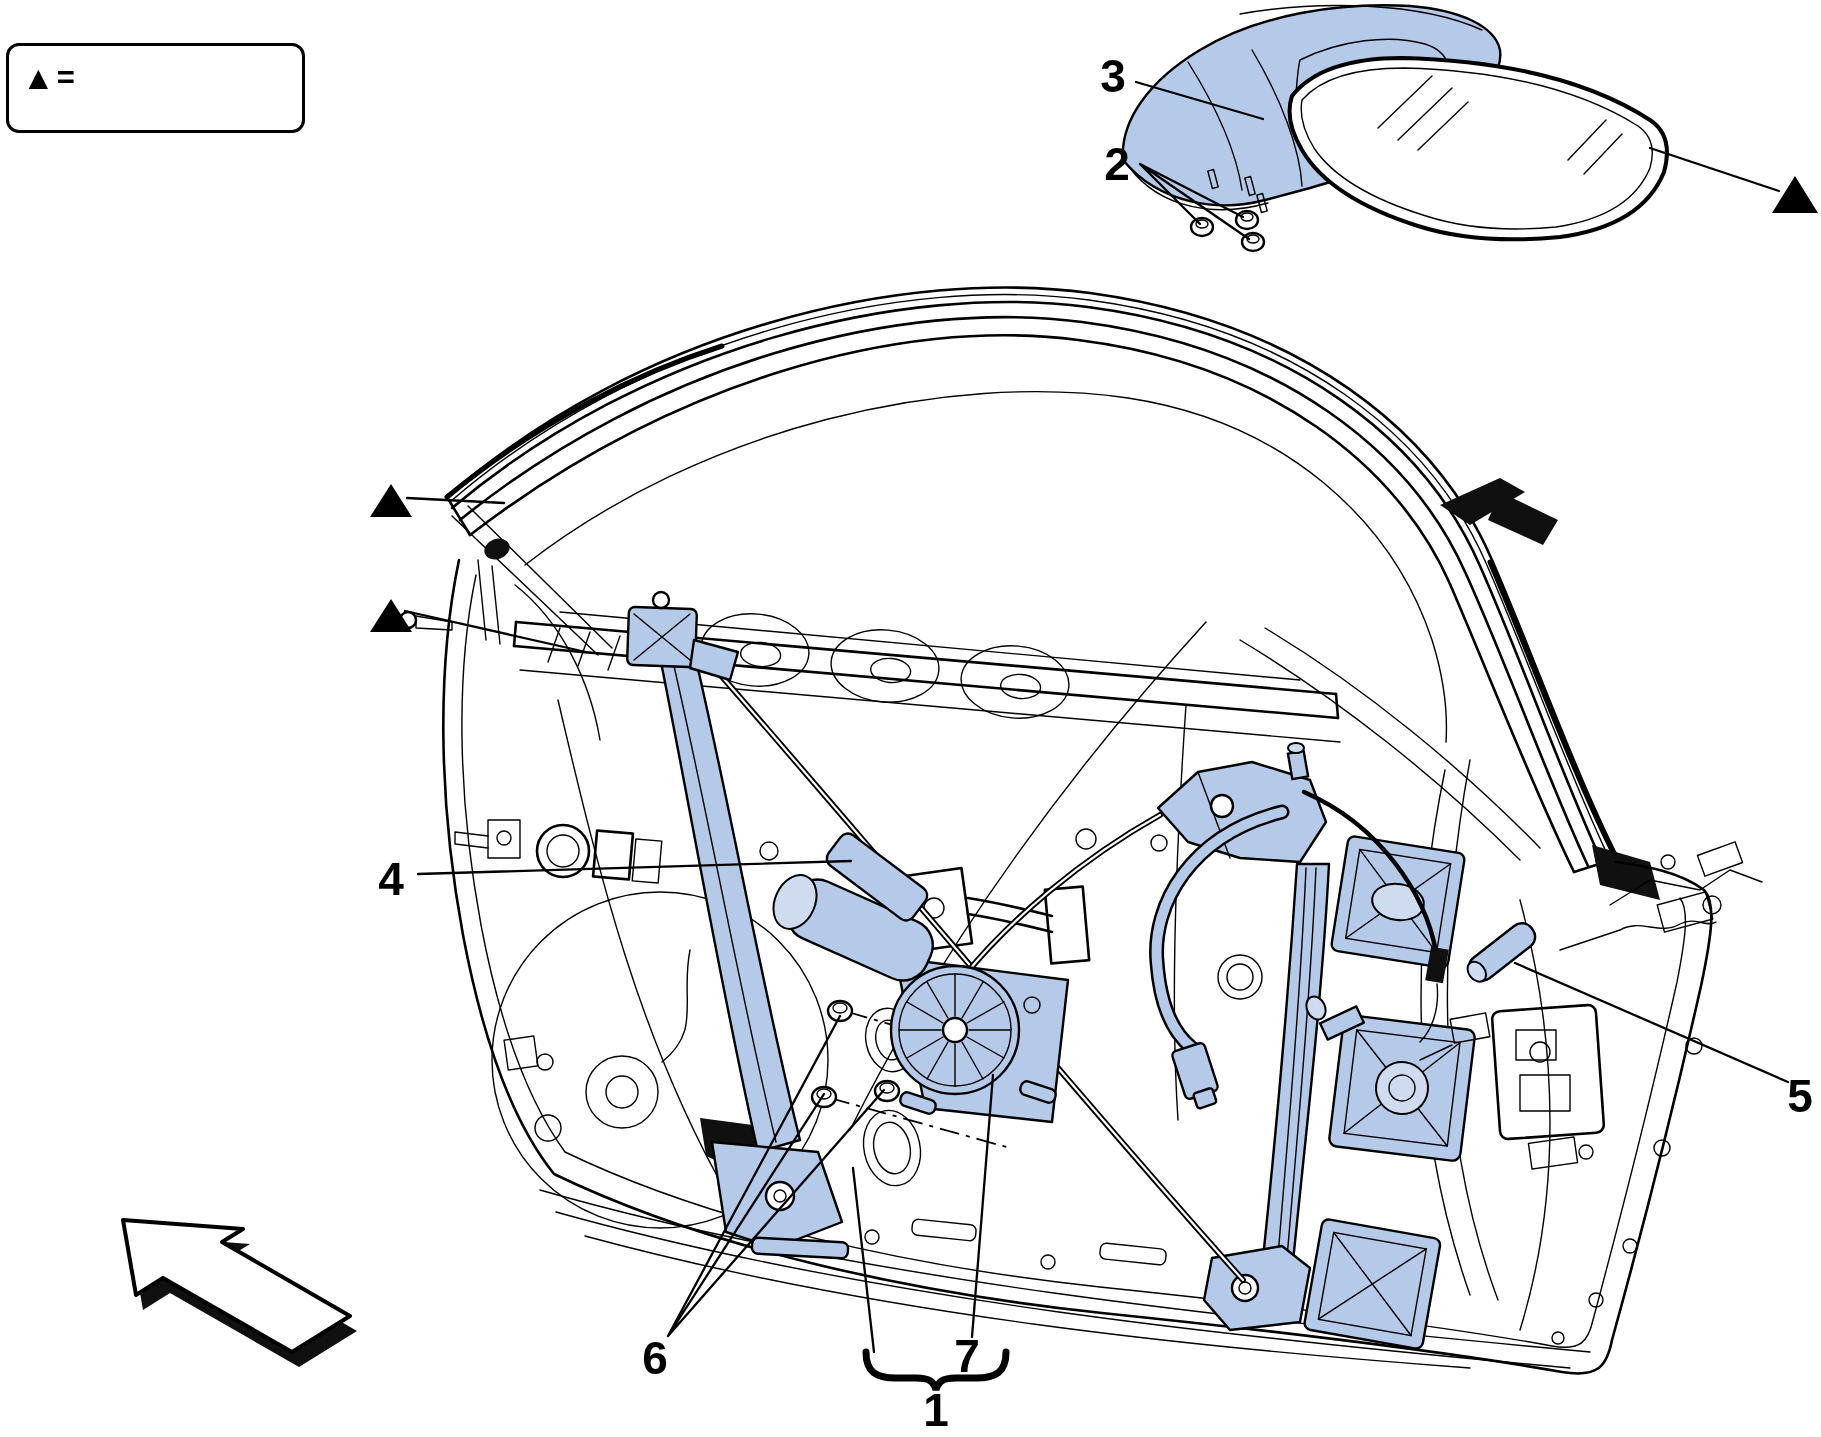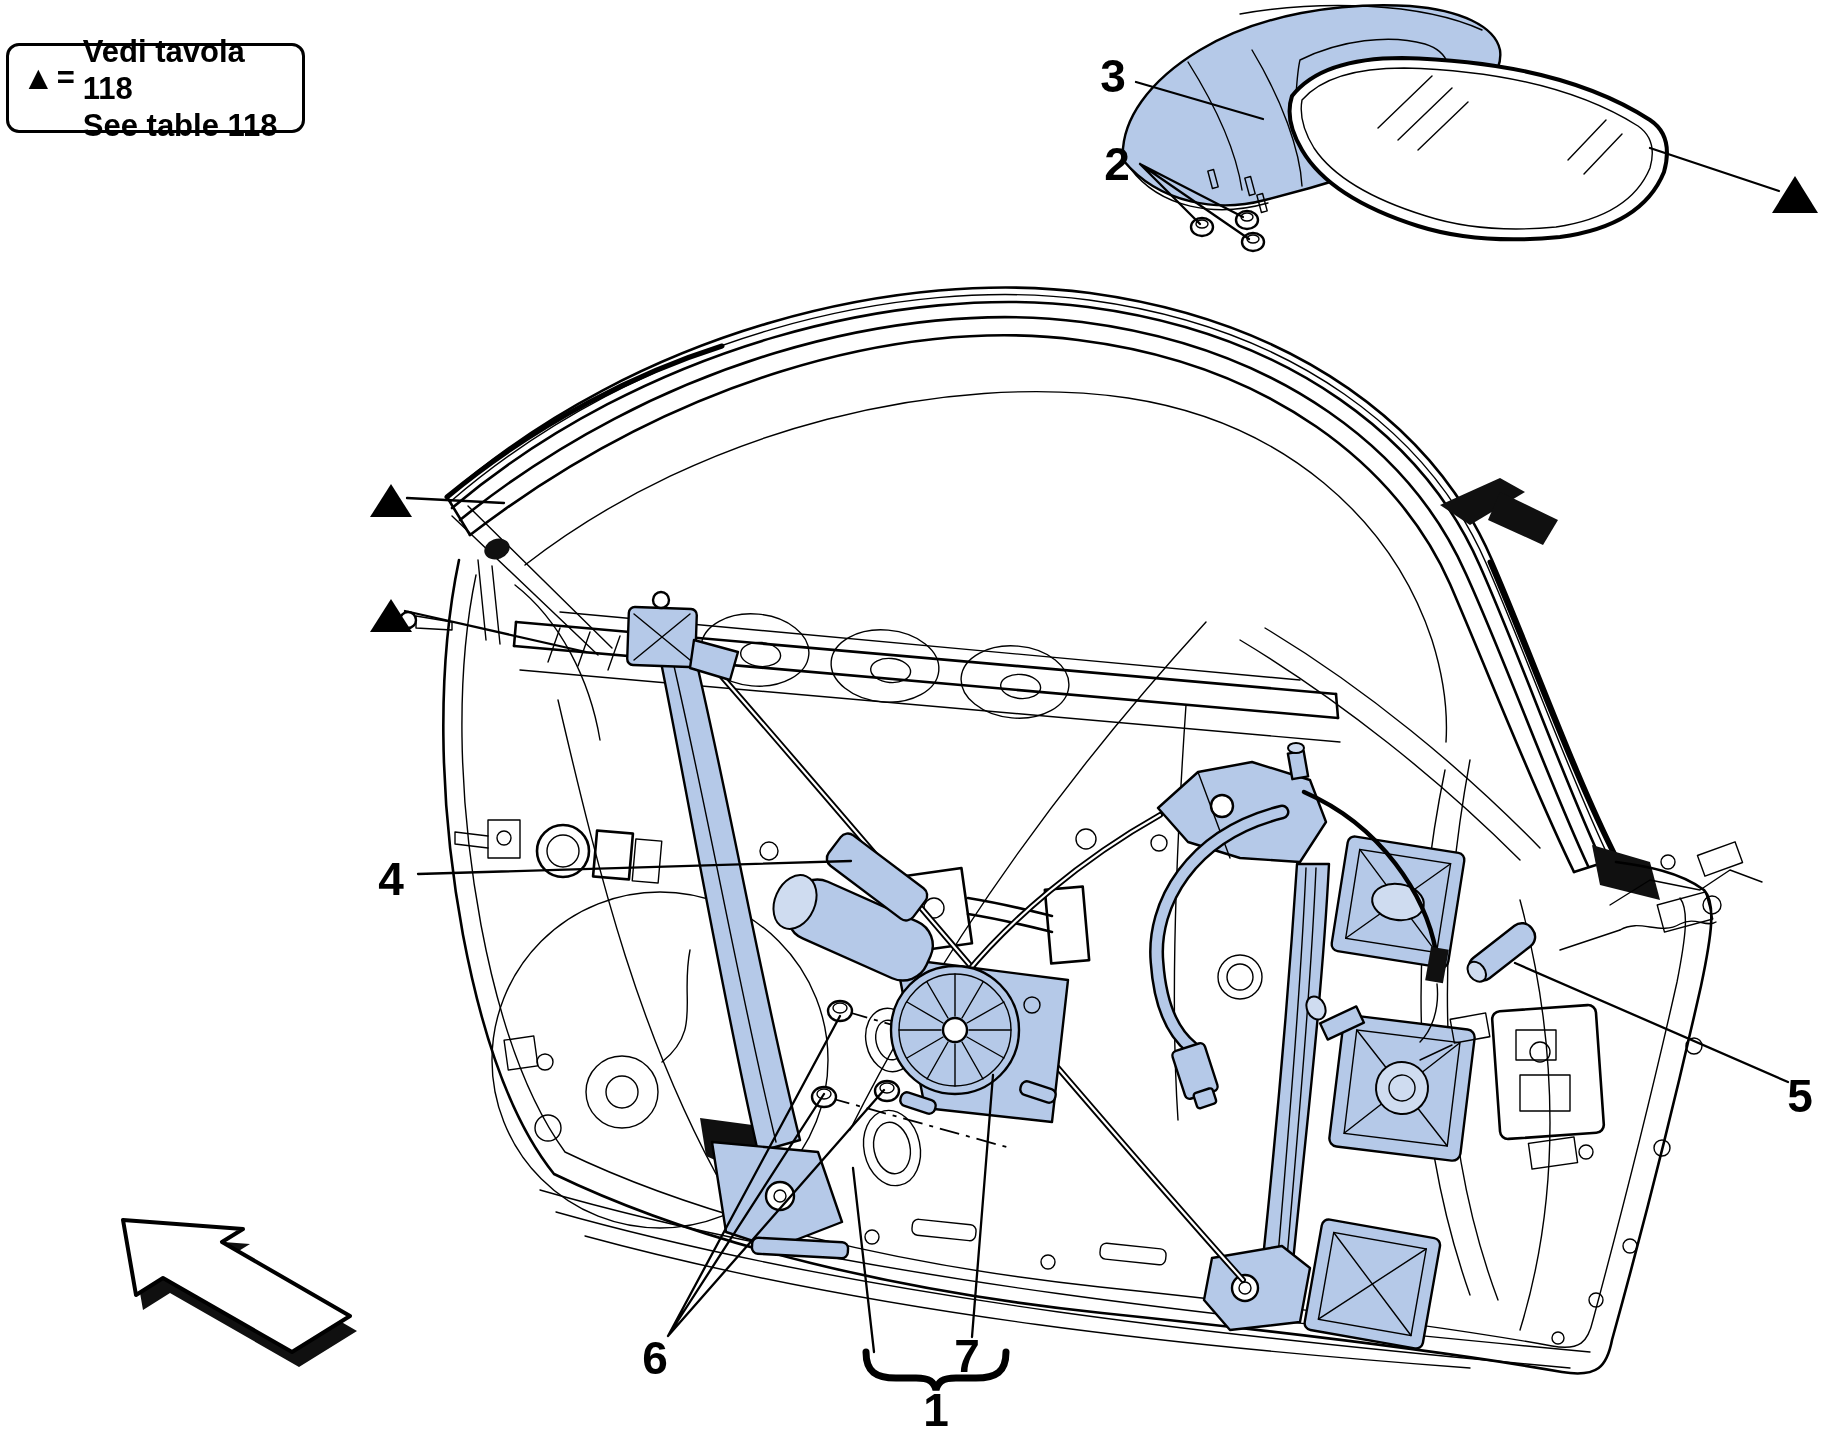--- a/index.html
+++ b/index.html
@@ -341,19 +341,15 @@
 
   <g>
     <polygon class="blk" points="130,1235 250,1244 229,1257 357,1331 299,1367 170,1293 143,1310"></polygon>
     <polygon points="123,1220 243,1229 222,1242 350,1316 292,1352 163,1278 136,1295" fill="#ffffff" stroke="#000" stroke-width="4" stroke-linejoin="round"></polygon>
   </g>
 </svg>
 
 <div id="legend">
   <span class="sym row1-align">▲</span>
   <span class="eq row1-align">=</span>
-  <span class="txt">
-    <span>Vedi tavola 118</span>
-    <span>See table 118</span>
-  </span>
 </div>
 
 </div>
 
 </body></html>

